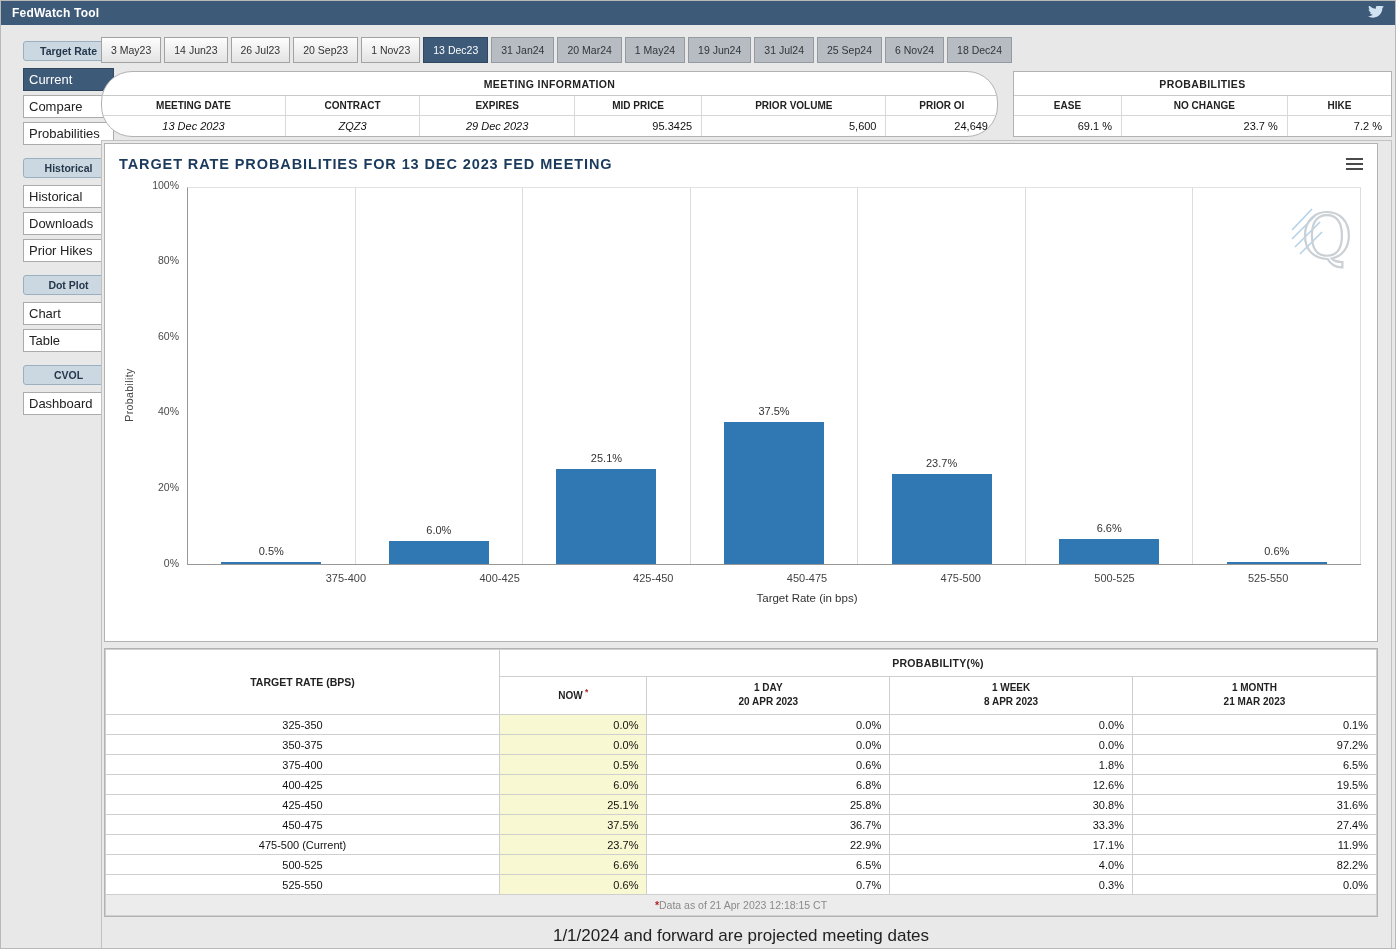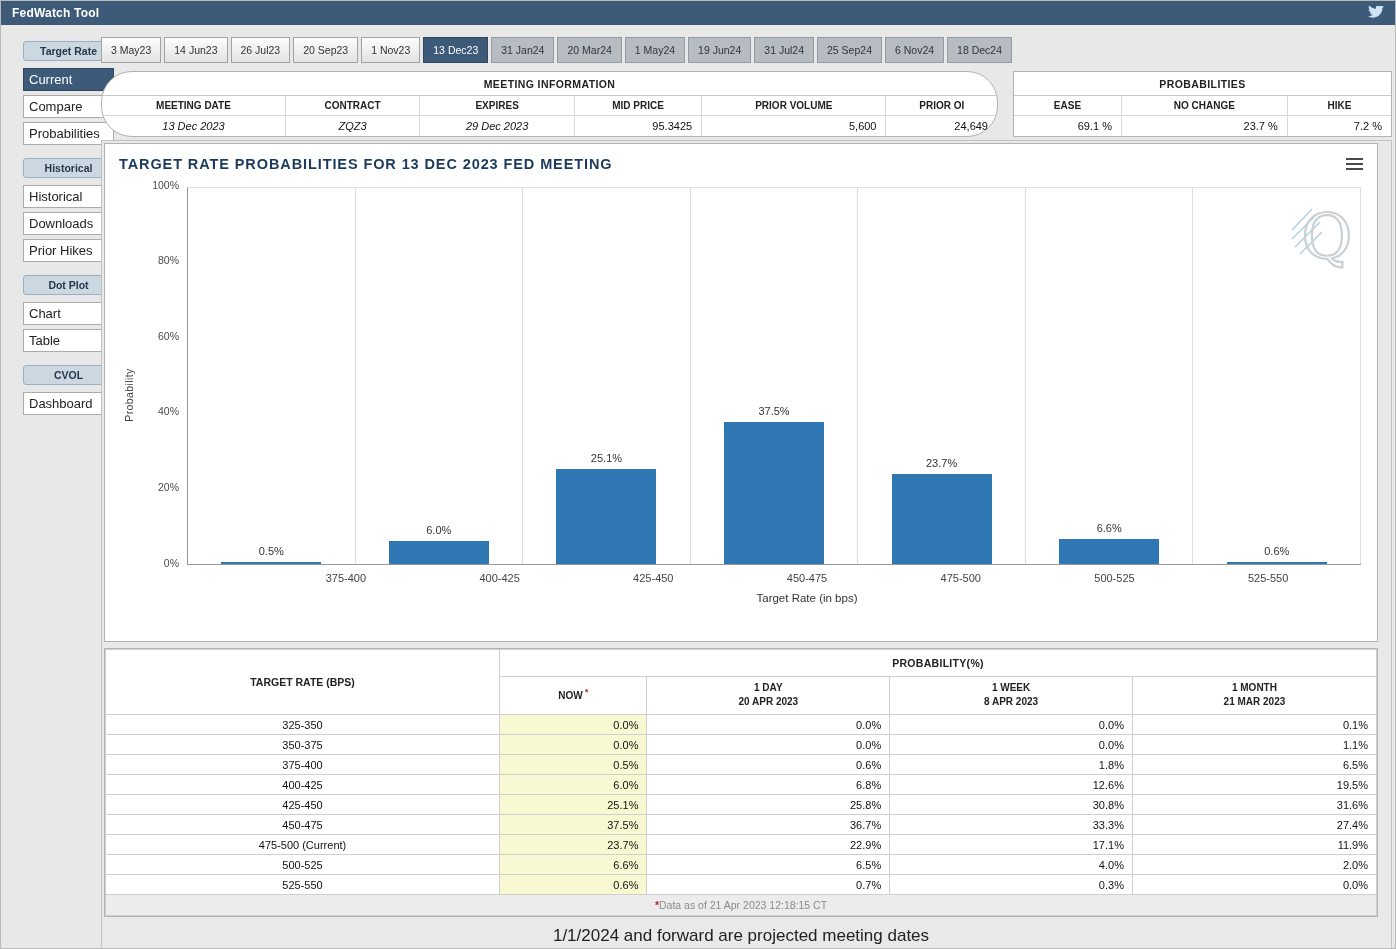--- a/index.html
+++ b/index.html
@@ -282,21 +282,21 @@
                 <td class="val now">0.0%</td>
                 <td class="val">0.0%</td>
                 <td class="val">0.0%</td>
                 <td class="val">0.1%</td>
               </tr>
               <tr>
                 <td class="rate">350-375</td>
                 <td class="val now">0.0%</td>
                 <td class="val">0.0%</td>
                 <td class="val">0.0%</td>
-                <td class="val">1.1%</td>
+                <td class="val">97.2%</td>
               </tr>
               <tr>
                 <td class="rate">375-400</td>
                 <td class="val now">0.5%</td>
                 <td class="val">0.6%</td>
                 <td class="val">1.8%</td>
                 <td class="val">6.5%</td>
               </tr>
               <tr>
                 <td class="rate">400-425</td>
@@ -324,21 +324,21 @@
                 <td class="val now">23.7%</td>
                 <td class="val">22.9%</td>
                 <td class="val">17.1%</td>
                 <td class="val">11.9%</td>
               </tr>
               <tr>
                 <td class="rate">500-525</td>
                 <td class="val now">6.6%</td>
                 <td class="val">6.5%</td>
                 <td class="val">4.0%</td>
-                <td class="val">2.0%</td>
+                <td class="val">82.2%</td>
               </tr>
               <tr>
                 <td class="rate">525-550</td>
                 <td class="val now">0.6%</td>
                 <td class="val">0.7%</td>
                 <td class="val">0.3%</td>
                 <td class="val">0.0%</td>
               </tr>
               <tr class="footrow">
                 <td colspan="5"><span class="note-red">*</span><span>Data as of 21 Apr 2023 12:18:15 CT</span></td>

